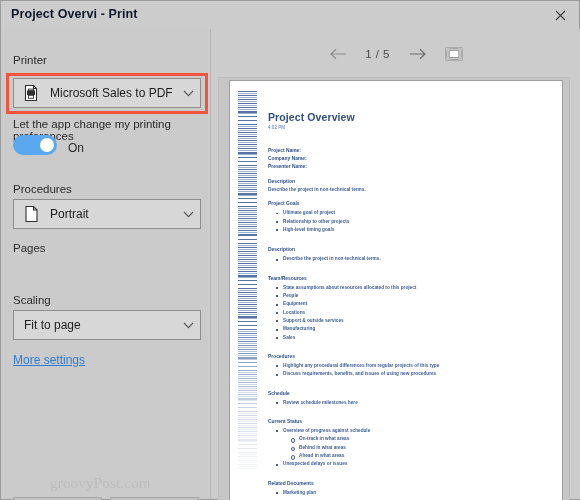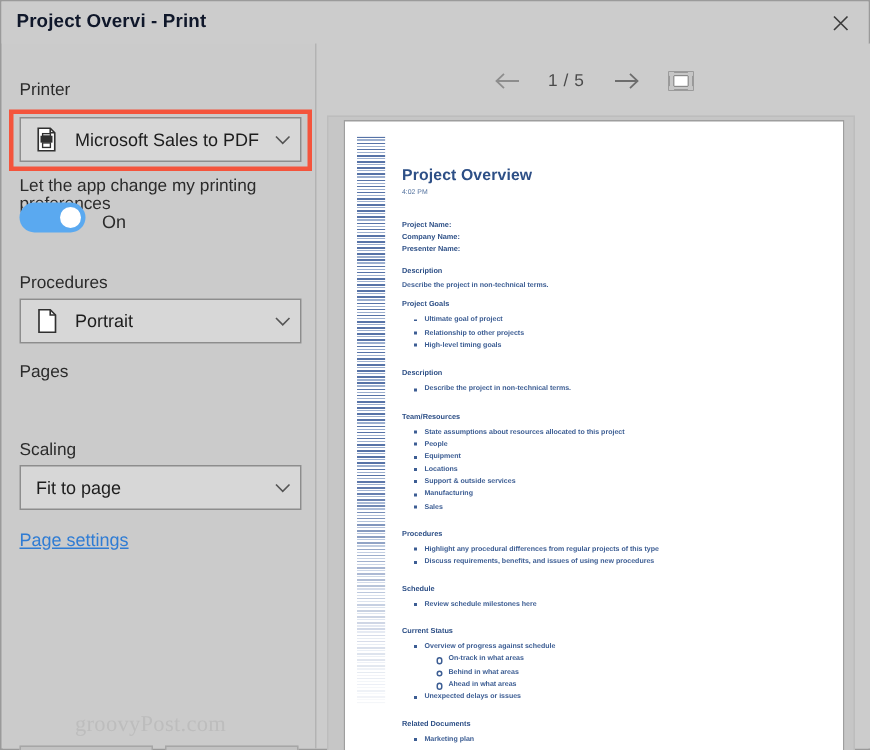--- a/index.html
+++ b/index.html
@@ -228,21 +228,21 @@
     <div class="field-label" style="left:11px;top:265px;">Scaling</div>
     <div class="combo noicon" style="left:11px;top:281px;width:188px;">
       <span class="txt">Fit to page</span>
       <span class="chev">
         <svg width="11" height="7" viewBox="0 0 11 7" aria-hidden="true">
           <path d="M1 1 L5.5 5.6 L10 1" fill="none" stroke="#555" stroke-width="1.1"></path>
         </svg>
       </span>
     </div>
 
-    <div class="morelink">Page settings</div>
+    <div class="morelink">More settings</div>
 
     <div class="watermark">groovyPost.com</div>
 
     <div class="btnrow">
       <div class="btn print">Print</div>
       <div class="btn cancel">Cancel</div>
     </div>
   </div>
 
   <div class="rightpane">

